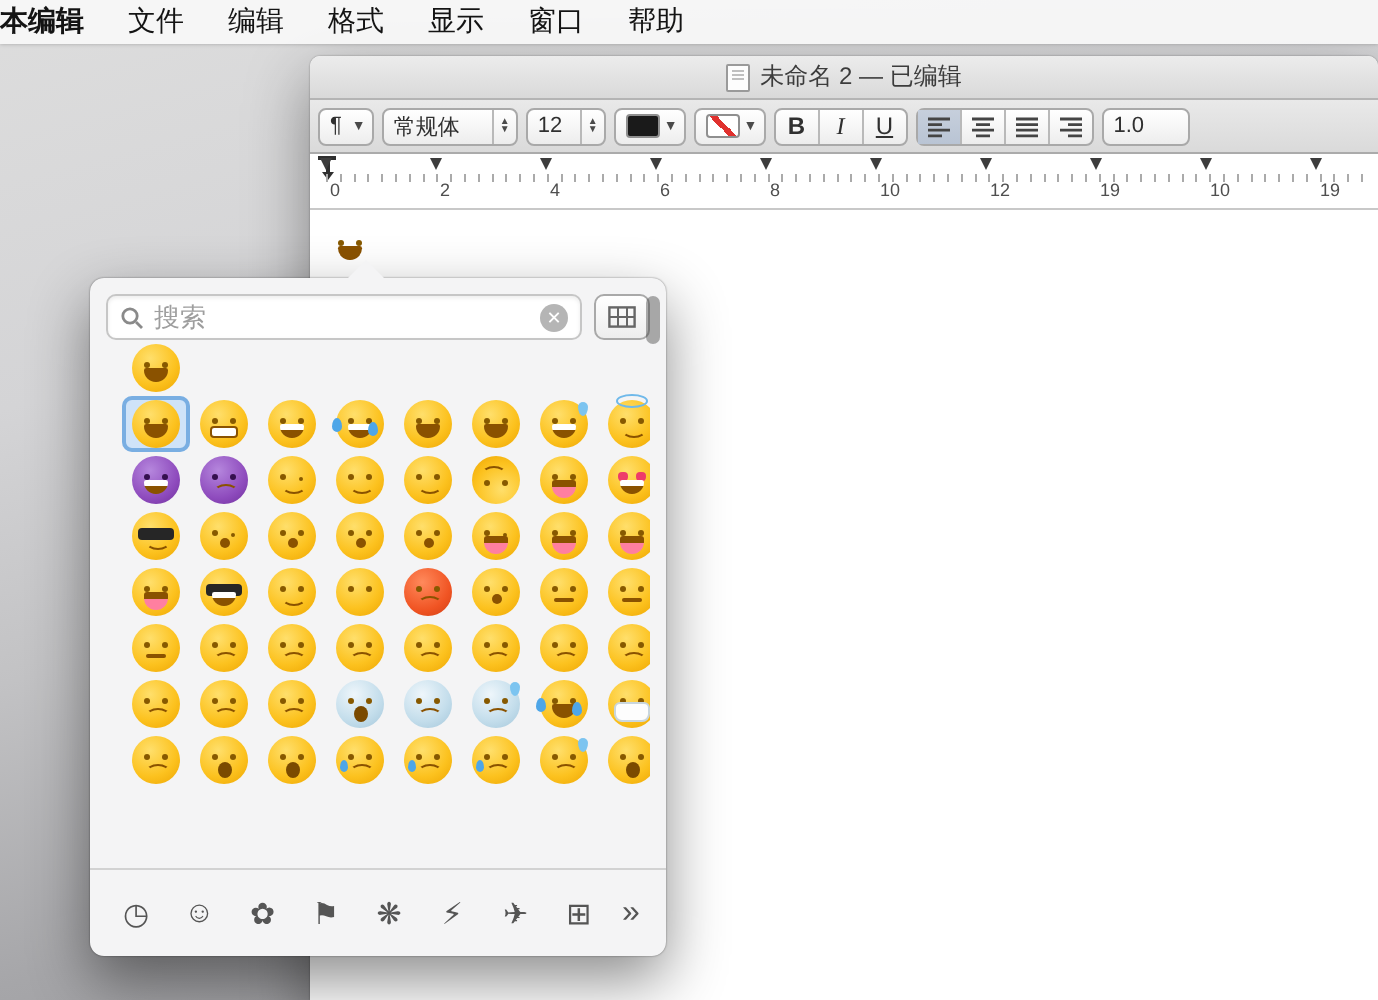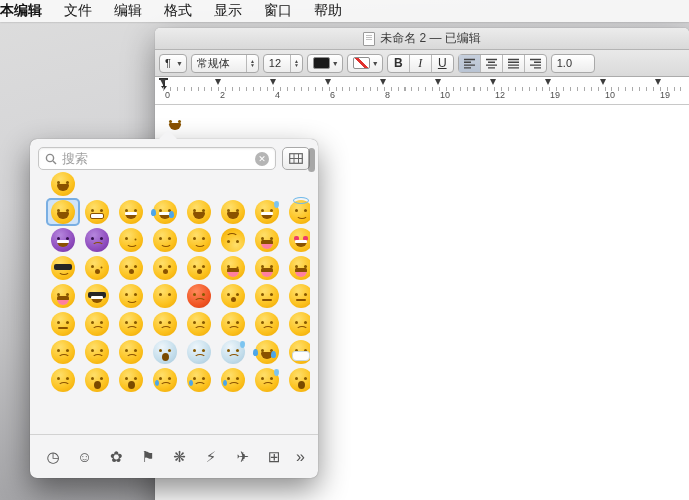--- a/index.html
+++ b/index.html
@@ -92,21 +92,21 @@
   .e-wink::before{box-shadow:9px 1px 0 -0.5px #875900;}
   .e-shades::before{left:3px;top:8px;width:18px;height:6px;background:#262626;border-radius:2px;box-shadow:none;}
   .e-hearts::before{left:5px;top:8px;width:5px;height:5px;background:#ee3b6a;box-shadow:9px 0 0 #ee3b6a;border-radius:40% 40% 50% 50%;}
   .f-devil{background:radial-gradient(circle at 38% 30%,#b586dd,#8e4bbd 62%,#6f2f9c);}
   .f-devil::before{background:#35104f;box-shadow:9px 0 0 #35104f;}
   .f-angry{background:radial-gradient(circle at 38% 30%,#ff8a5c,#f05423 62%,#cf3d12);}
   .f-pale{background:radial-gradient(circle at 38% 30%,#eef6fb,#c3ddeb 60%,#a3c6da);}
   .rot{transform:rotate(180deg);}
   
   .panel{
-    position:absolute;left:30px;top:139px;width:288px;height:339px;
+    position:absolute;left:45px;top:139px;width:288px;height:339px;
     background:#f4f4f5;border-radius:7px;z-index:40;
     box-shadow:0 12px 30px rgba(0,0,0,0.45),0 0 1px rgba(0,0,0,0.5);
     display:flex;flex-direction:column;
   }
   .beak{position:absolute;top:-9px;left:129px;width:0;height:0;
         border-left:9px solid transparent;border-right:9px solid transparent;border-bottom:9px solid #f4f4f5;}
   .panel-top{padding:8px 8px 0 8px;flex:none;}
   .search-row{display:flex;gap:6px;align-items:center;}
   .search{flex:1;height:23px;background:#fff;border:1px solid #c6c6c6;border-radius:5px;
           box-shadow:inset 0 1px 2px rgba(0,0,0,0.08);display:flex;align-items:center;padding:0 6px;gap:5px;box-sizing:border-box;}

